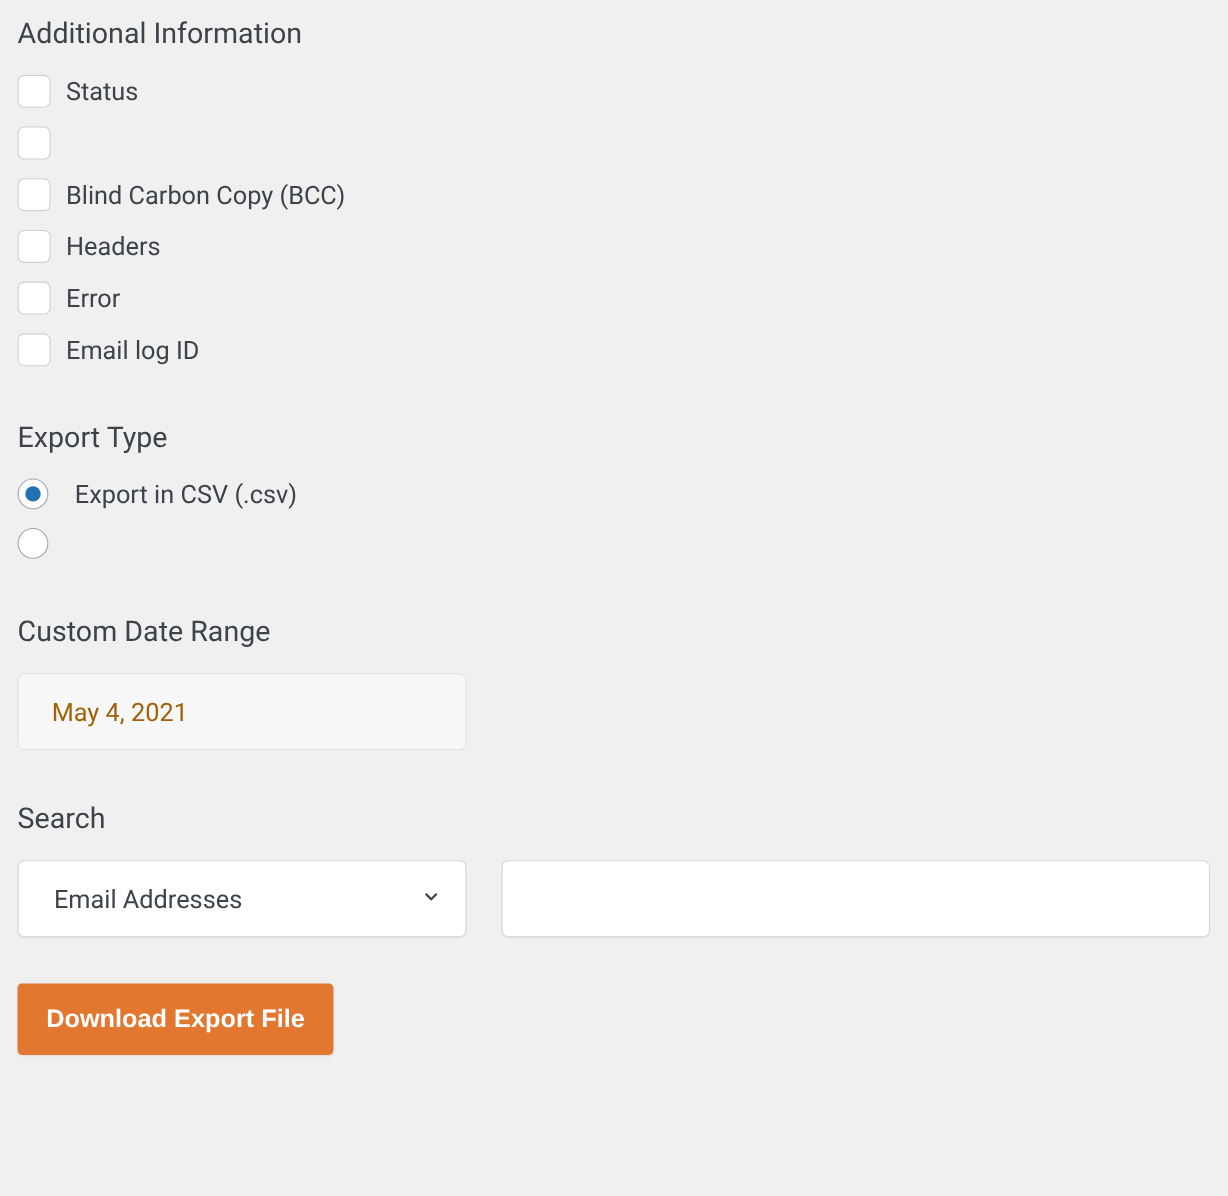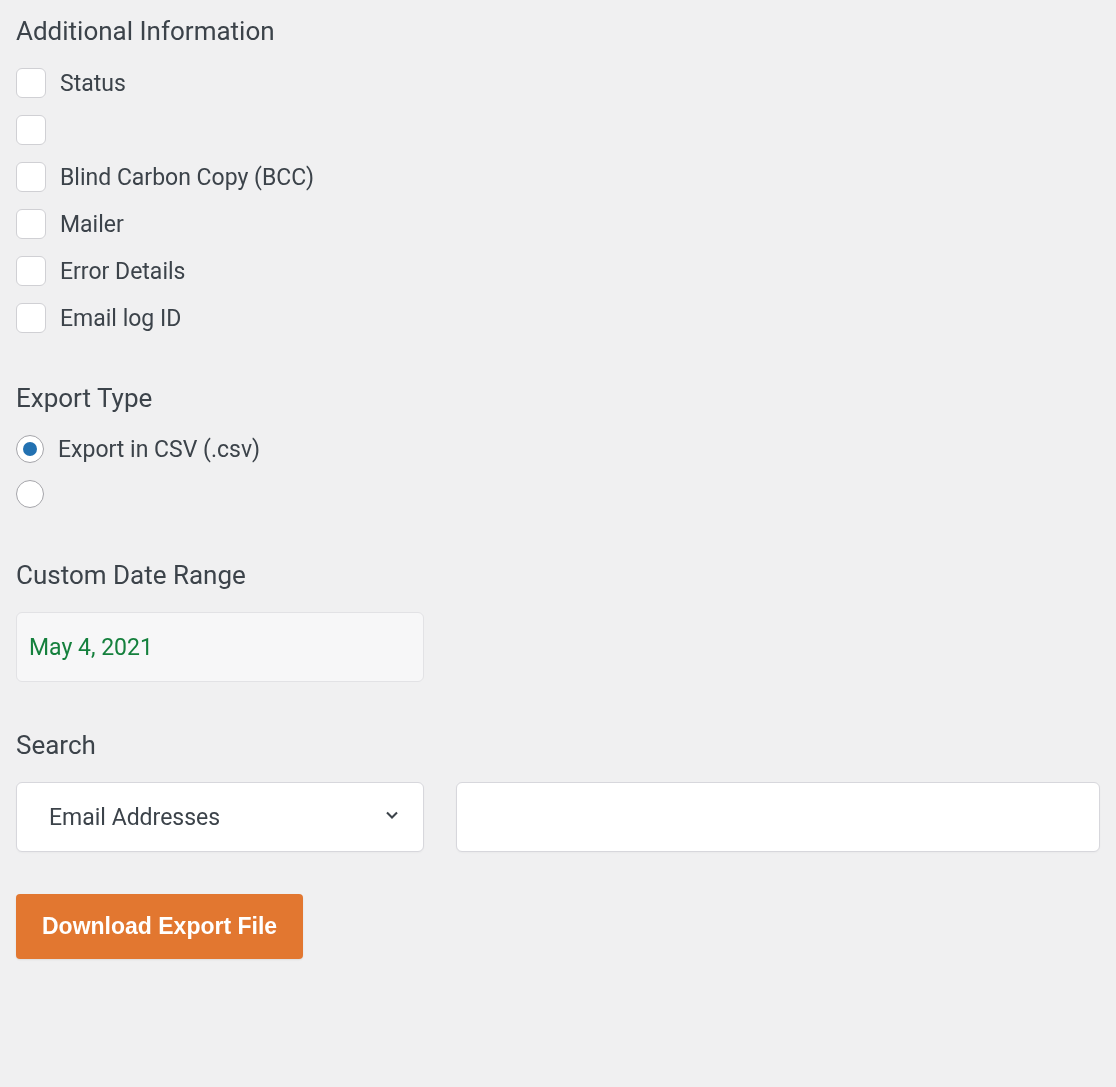--- a/index.html
+++ b/index.html
@@ -52,21 +52,21 @@
     }
     .radio-list {
       display: flex;
       flex-direction: column;
       gap: 17px;
       margin-bottom: 52px;
     }
     .radio-row {
       display: flex;
       align-items: center;
-      gap: 14px;
+      gap: 24px;
     }
     .radio {
       width: 28px;
       height: 28px;
       border: 1px solid #a5a5aa;
       border-radius: 50%;
       background: #fff;
       cursor: pointer;
       flex-shrink: 0;
       display: flex;
@@ -86,22 +86,22 @@
       color: #3c434a;
       cursor: pointer;
     }
     .date-input {
       width: 408px;
       height: 70px;
       border: 1px solid #e2e2e5;
       border-radius: 6px;
       background: #f7f7f8;
       font-size: 23px;
-      color: #15803d;
-      padding: 0 12px;
+      color: #a16207;
+      padding: 0 30px;
       margin-bottom: 48px;
       display: flex;
       align-items: center;
       cursor: pointer;
     }
     .search-row {
       display: flex;
       gap: 32px;
       margin-bottom: 42px;
     }
@@ -175,25 +175,25 @@
   </div>
   <div class="checkbox-row">
     <div class="checkbox"></div>
   </div>
   <div class="checkbox-row">
     <div class="checkbox"></div>
     <label class="checkbox-label">Blind Carbon Copy (BCC)</label>
   </div>
   <div class="checkbox-row">
     <div class="checkbox"></div>
-    <label class="checkbox-label">Mailer</label>
-  </div>
-  <div class="checkbox-row">
-    <div class="checkbox"></div>
-    <label class="checkbox-label">Error Details</label>
+    <label class="checkbox-label">Headers</label>
+  </div>
+  <div class="checkbox-row">
+    <div class="checkbox"></div>
+    <label class="checkbox-label">Error</label>
   </div>
   <div class="checkbox-row">
     <div class="checkbox"></div>
     <label class="checkbox-label">Email log ID</label>
   </div>
 </div>
 
 
 <h2 class="section-heading">Export Type</h2>
 <div class="radio-list">

